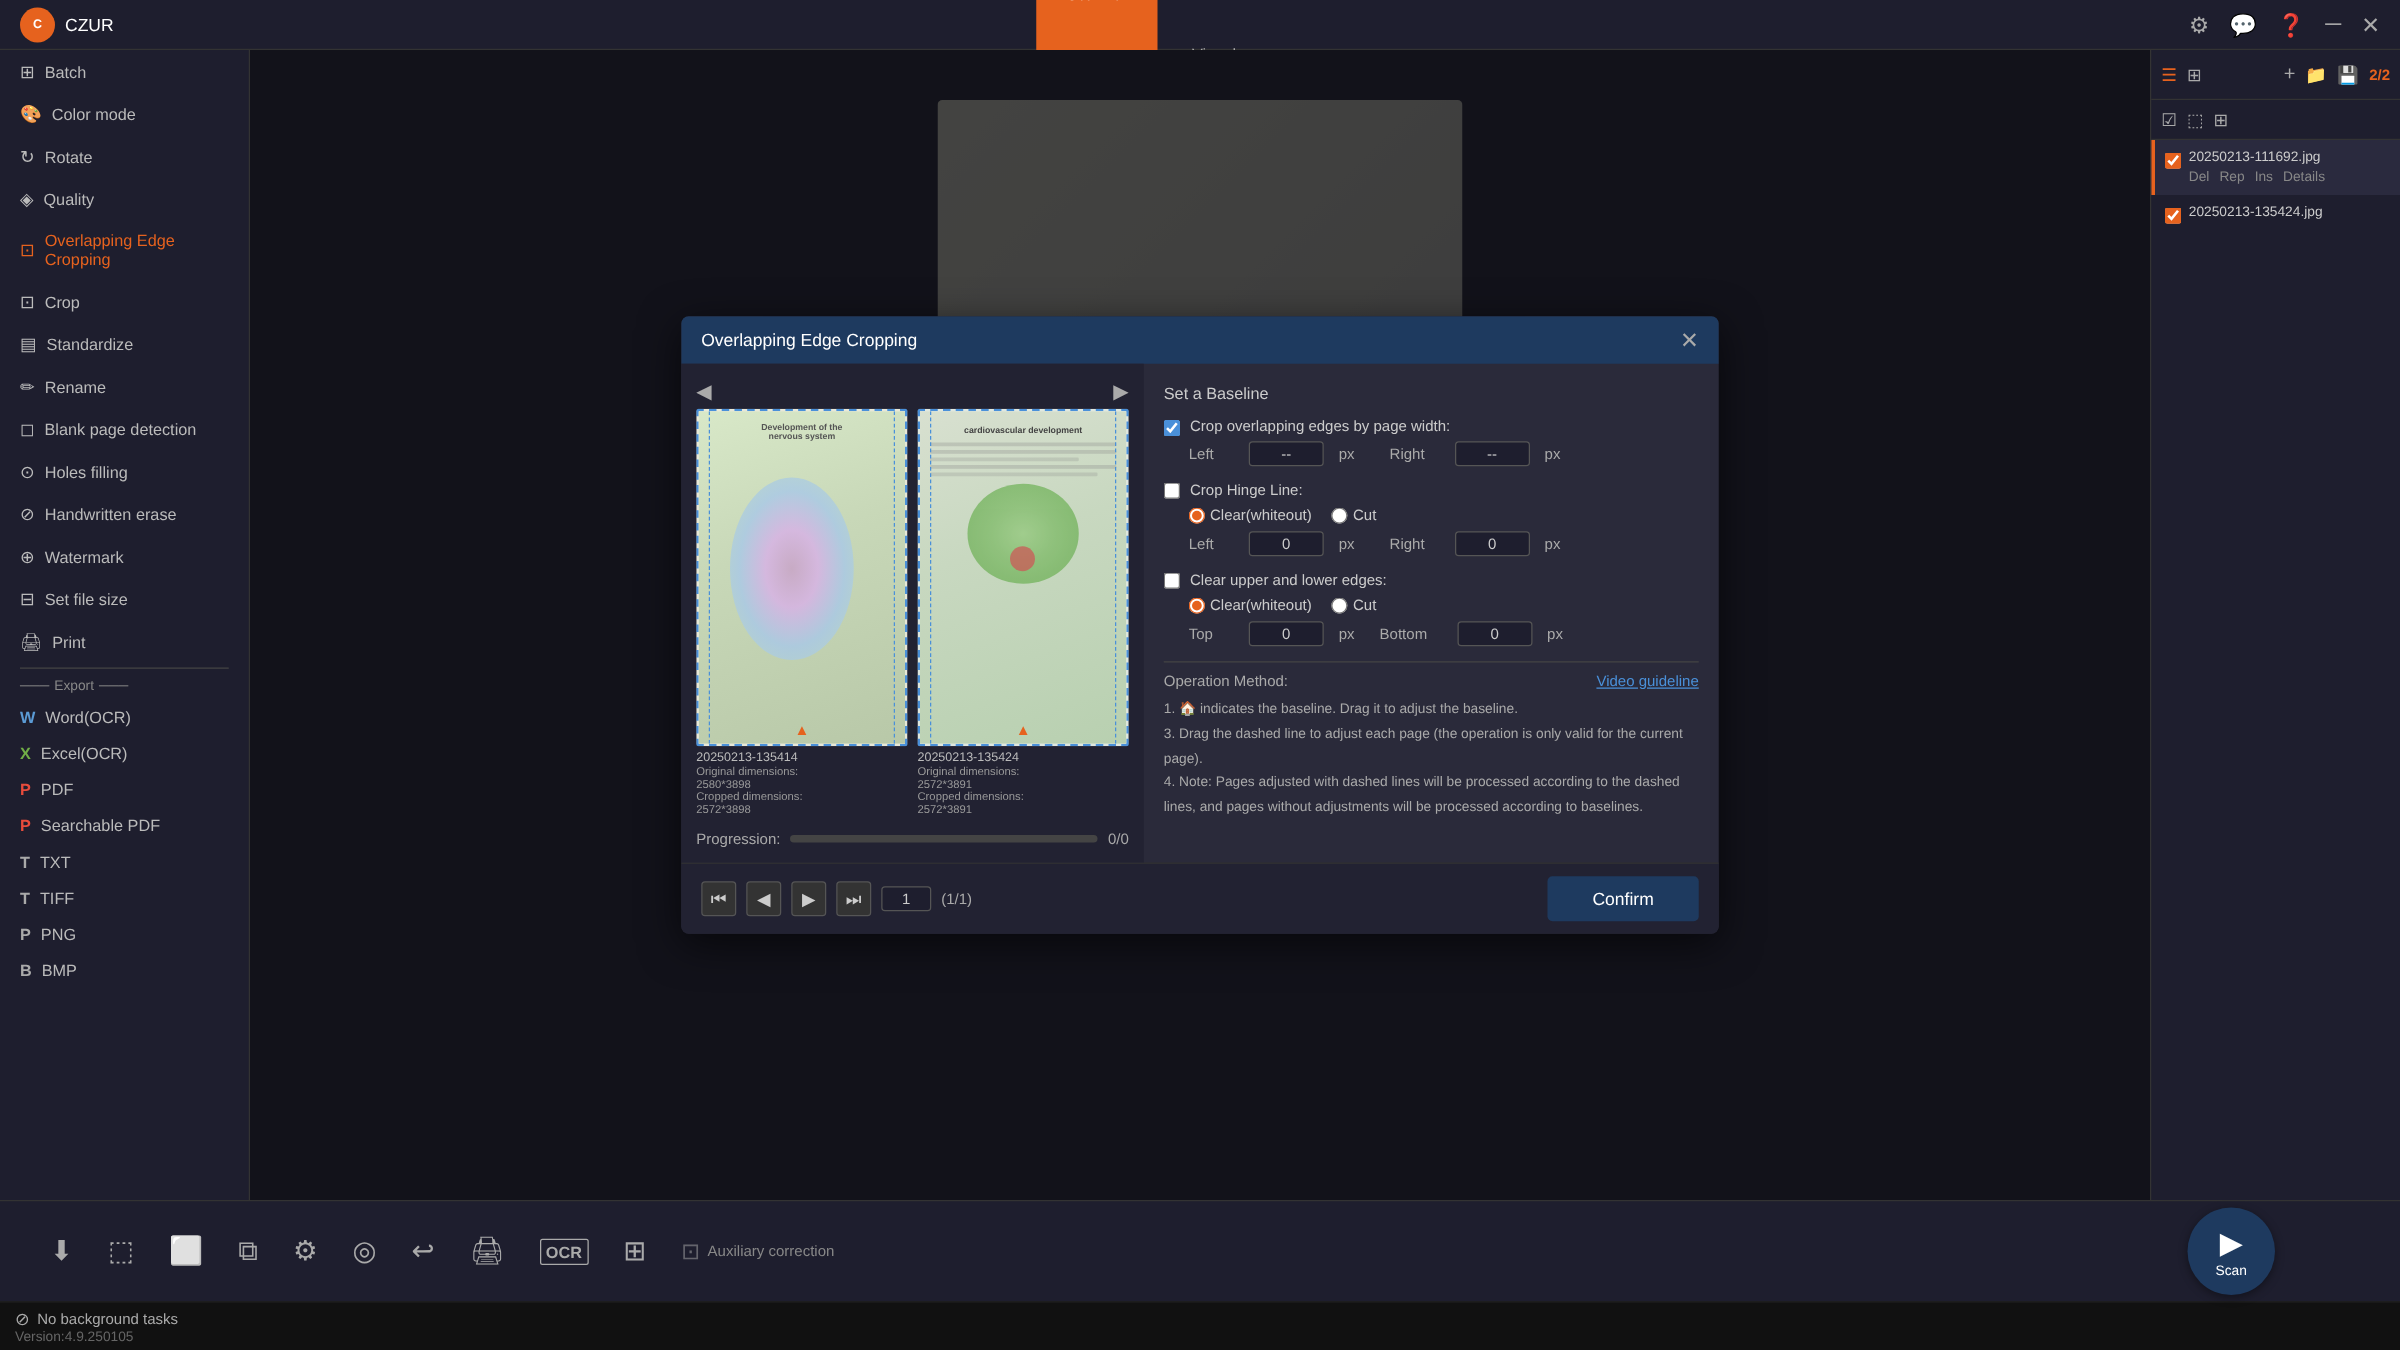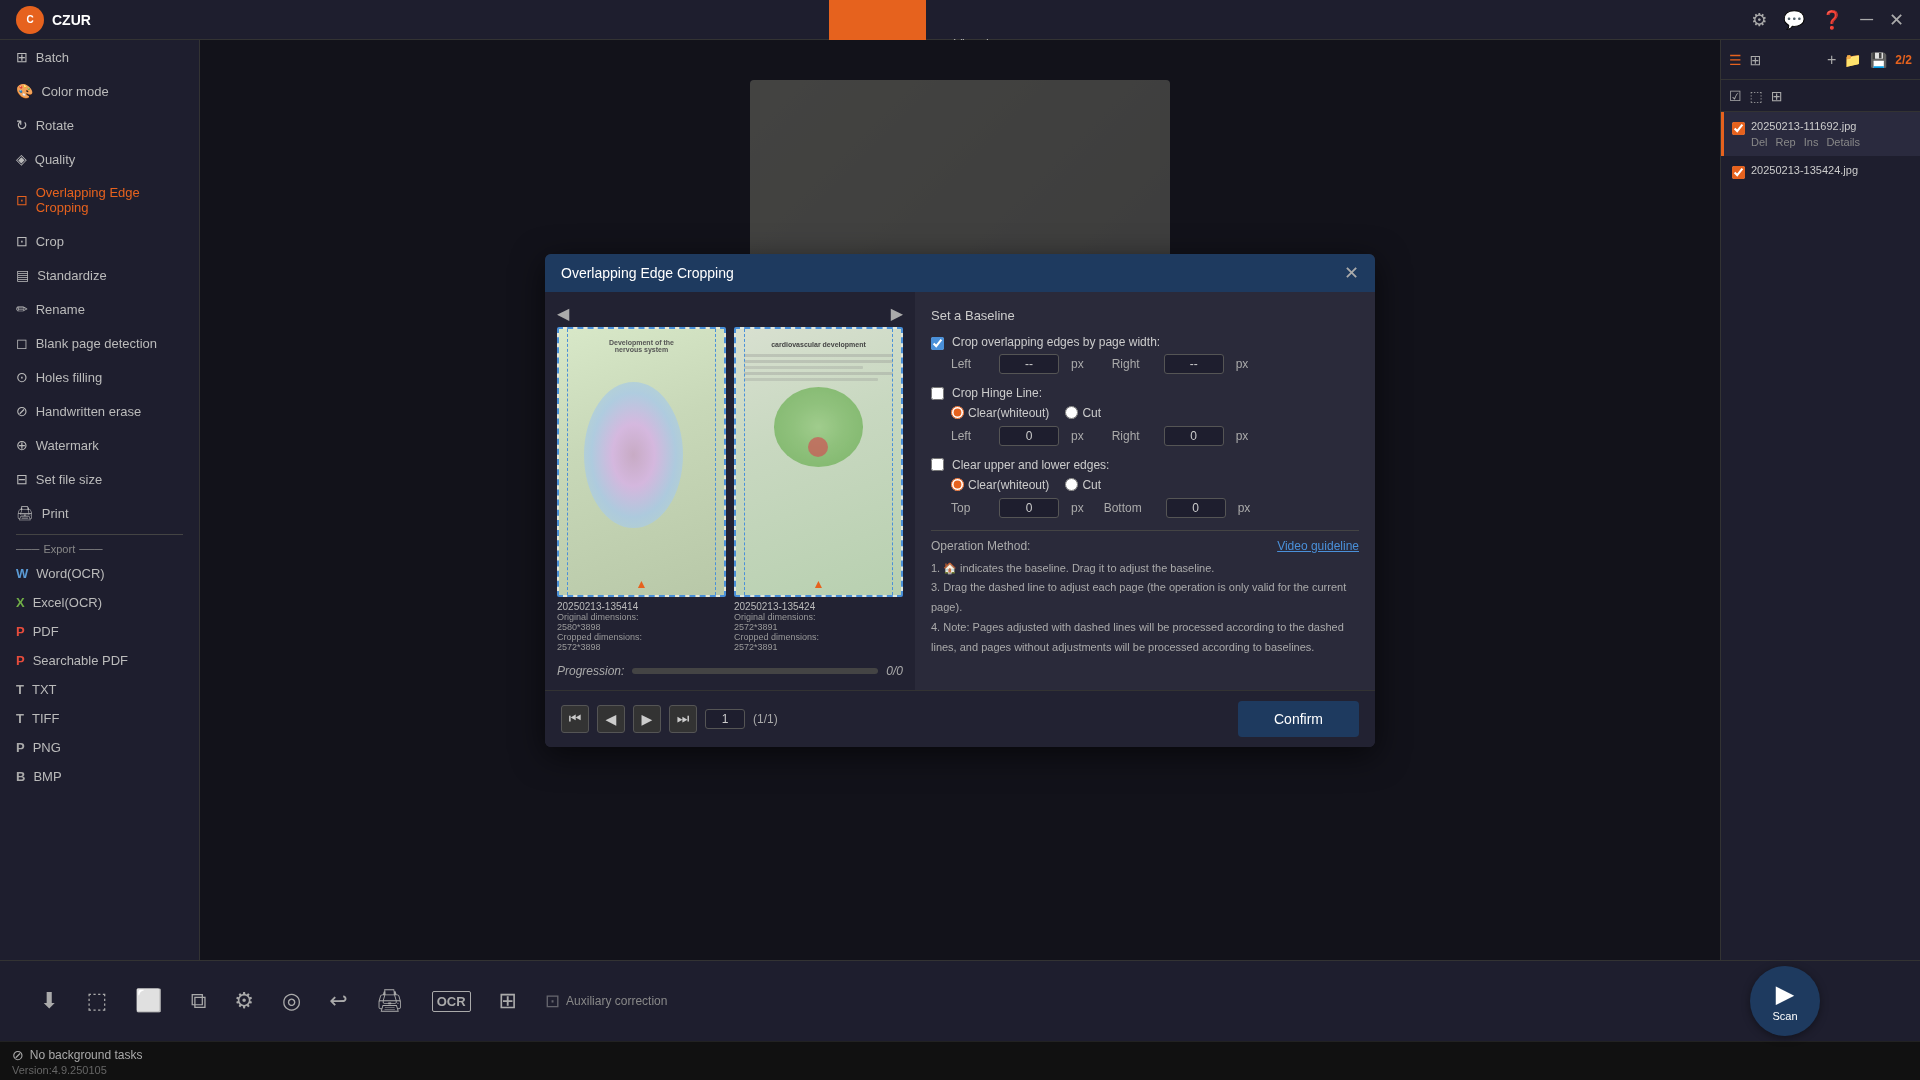--- a/index.html
+++ b/index.html
@@ -4,21 +4,21 @@
   <style>
     * { box-sizing: border-box; margin: 0; padding: 0; }
     body { font-family: 'Segoe UI', Arial, sans-serif; background: #1a1a2e; color: #ccc; width: 1920px; height: 1080px; overflow: hidden; font-size: 13px; }
   </style>
 </head>
 <body>
 
 <div style="height:40px; background:#1e1e2e; display:flex; align-items:center; justify-content:space-between; padding:0 16px; border-bottom:1px solid #333;">
   <div style="display:flex; align-items:center; gap:8px;">
     <div style="width:28px; height:28px; background:#e6621e; border-radius:50%; display:flex; align-items:center; justify-content:center; color:white; font-weight:bold; font-size:10px;">C</div>
-    <span style="color:#fff; font-weight:bold; font-size:14px;">CZUR</span>
+    <span style="color:#fff; font-weight:normal; font-size:14px;">CZUR</span>
   </div>
   <div style="display:flex; gap:4px;">
     <div style="padding:6px 24px; border-radius:4px; background:#e6621e; color:white; cursor:pointer; font-size:13px;">Scanner</div>
     <div style="padding:6px 24px; border-radius:4px; color:#aaa; cursor:pointer; font-size:13px;margin-top:48px;">Visual</div>
   </div>
   <div style="display:flex; align-items:center; gap:16px;">
     <span style="color:#aaa; cursor:pointer; font-size:18px;">⚙</span>
     <span style="color:#aaa; cursor:pointer; font-size:18px;">💬</span>
     <span style="color:#aaa; cursor:pointer; font-size:18px;">❓</span>
     <span style="color:#aaa; cursor:pointer; font-size:18px;">─</span>
@@ -197,21 +197,21 @@
                 <div style="margin-top:4px;">
                   <div style="font-size:10px; color:#bbb;">20250213-135424</div>
                   <div style="font-size:9px; color:#999;">Original dimensions:</div>
                   <div style="font-size:9px; color:#999;">2572*3891</div>
                   <div style="font-size:9px; color:#999;">Cropped dimensions:</div>
                   <div style="font-size:9px; color:#999;">2572*3891</div>
                 </div>
               </div>
             </div>
 
-            <div style="display:flex; align-items:center; gap:8px; margin-top:12px;font-style:italic;">
+            <div style="display:flex; align-items:center; gap:8px; margin-top:12px;">
               <span style="color:#aaa; font-size:12px;">Progression:</span>
               <div style="flex:1; height:6px; background:#444; border-radius:3px;"></div>
               <span style="color:#aaa; font-size:12px;">0/0</span>
             </div>
           </div>
 
           <div style="flex:1; padding:16px;">
             <div style="color:#ccc; font-size:13px; font-weight:500; margin-bottom:12px;">Set a Baseline</div>
 
             <div style="display:flex; align-items:flex-start; gap:8px; margin-bottom:4px;">

